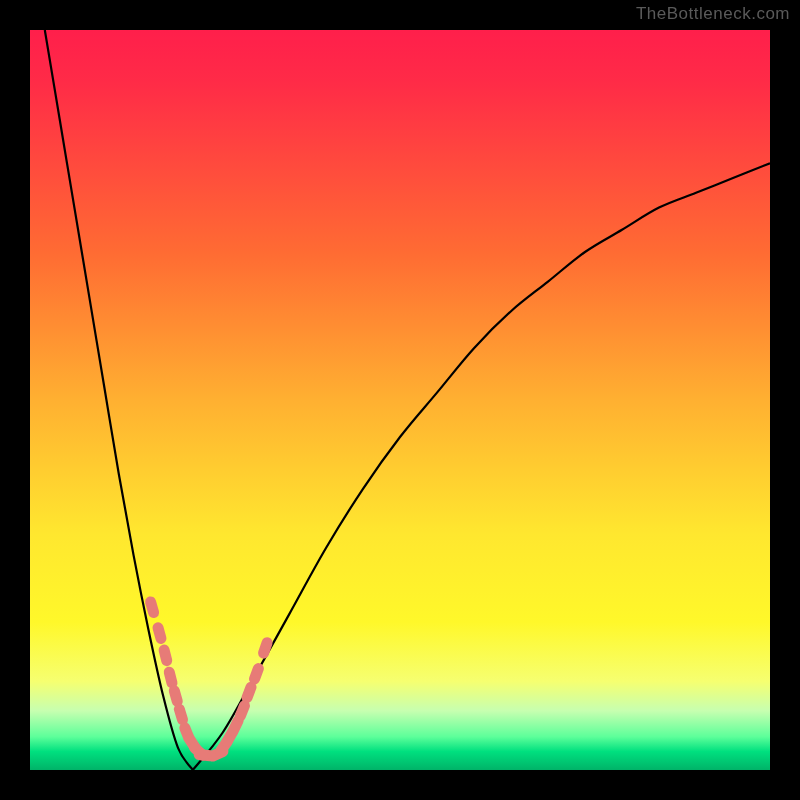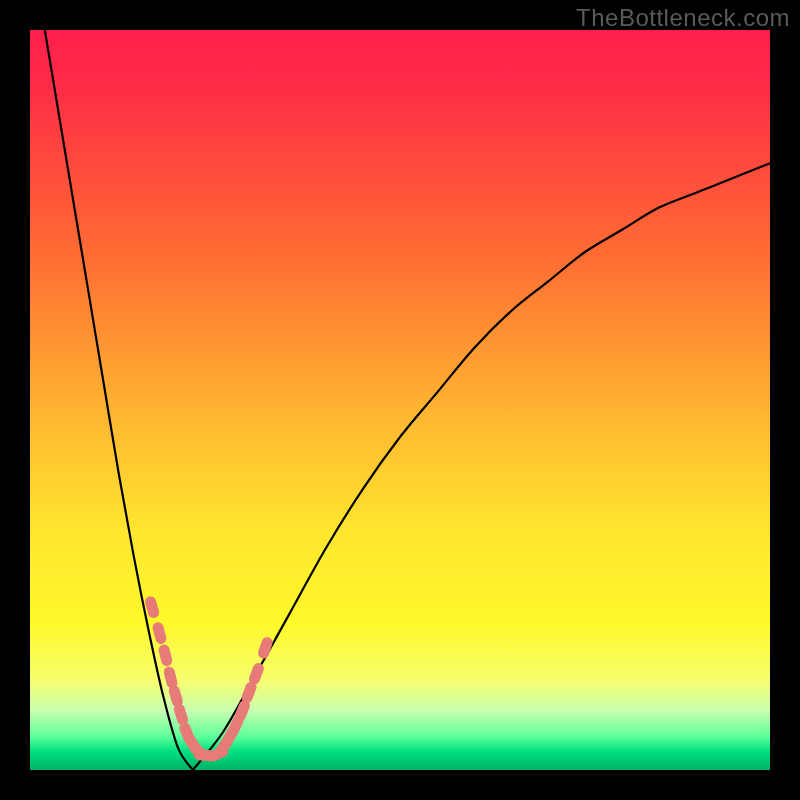--- a/index.html
+++ b/index.html
@@ -26,21 +26,21 @@
   .plot-bg {
     width: 100%;
     height: 100%;
     display: block;
   }
   .watermark {
     position: absolute;
     top: 4px;
     right: 10px;
     color: #5a5a5a;
-    font-size: 24px;
+    font-size: 17px;
     font-weight: 500;
     letter-spacing: 0.5px;
     font-family: Arial, Helvetica, sans-serif;
   }
   svg.curves {
     position: absolute;
     left: 30px;
     top: 30px;
     width: 740px;
     height: 740px;

